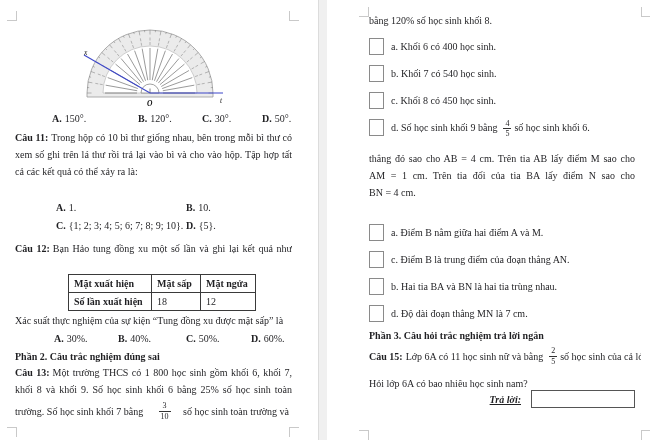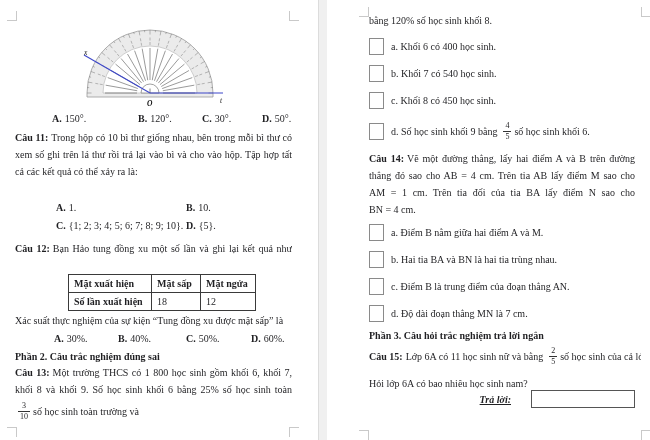--- a/index.html
+++ b/index.html
@@ -17,33 +17,33 @@
   .jline{text-align:justify;text-align-last:justify;height:17px;overflow:hidden;}
   .nline{height:17px;overflow:hidden;}
   .b{font-weight:bold;}
   .qlabel{font-weight:bold;margin-right:3px;}
   .optrow{position:absolute;left:16px;width:100%;height:18px;}
   .opt{position:absolute;white-space:nowrap;}
   .ol{font-weight:bold;margin-right:3px;}
   .frac{display:inline-block;vertical-align:middle;text-align:center;font-size:8px;line-height:1.15;margin:0 3px;}
   .frac .fn{display:block;border-bottom:0.8px solid #333;padding:0 2px;}
   .frac .fd{display:block;padding:0 2px;}
-  .fracline{display:flex;align-items:center;height:26px;overflow:hidden;white-space:nowrap;}
+  .fracline{display:flex;align-items:center;height:26px;overflow:hidden;white-space:nowrap;justify-content:space-between;}
   .fracline .seg{margin-right:3px;}
-  .cbrow{display:flex;align-items:center;margin-bottom:10px;height:17px;white-space:nowrap;}
+  .cbrow{display:flex;align-items:flex-start;margin-bottom:10px;height:17px;white-space:nowrap;}
   .cbrow.tall{height:24px;}
   .cbx{width:13px;height:15px;border:1px solid #8a8a8a;background:#fff;flex:0 0 auto;margin-right:7px;}
   .cbrow .seg{margin-right:3px;}
   table.dtab{border-collapse:collapse;font-size:10px;}
   table.dtab td{border:1px solid #3a3a3a;padding:0 5px;height:16px;vertical-align:middle;margin-top:44px;}
   .c1{width:72px;font-weight:bold;}
   .c2{width:38px;}
   .c3{width:44px;}
   .hd{font-weight:bold;}
-  .ansrow{display:flex;justify-content:flex-end;align-items:center;gap:20px;text-decoration:underline;}
+  .ansrow{display:flex;justify-content:flex-end;align-items:center;gap:10px;text-decoration:underline;}
   .anslabel{font-weight:bold;font-style:italic;}
   .ansbox{width:98px;height:16px;border:1px solid #555;background:#fff;font-size:10px;font-family:inherit;padding:0 2px;box-sizing:content-box;}
   svg text{font-family:"Liberation Serif","DejaVu Serif",serif;}
 </style>
 </head>
 <body>
 
 <div class="page" id="page-left">
 
   <svg class="blk" style="left:63px;top:25px" width="170" height="88" viewBox="0 0 170 88">
@@ -197,20 +197,21 @@
     <span class="opt" style="left:170px"><span class="ol">C.</span><span>50%.</span></span>
     <span class="opt" style="left:235px"><span class="ol">D.</span><span>60%.</span></span>
   </div>
 
   <div class="blk b nline" style="left:15px;top:348px;width:277px">Phần 2. Câu trắc nghiệm đúng sai</div>
 
   <div class="blk" style="left:15px;top:364px;width:277px">
     <div class="jline"><span class="qlabel">Câu 13:</span><span>Một trường THCS có 1 800 học sinh gồm khối 6, khối 7,</span></div>
     <div class="jline">khối 8 và khối 9. Số học sinh khối 6 bằng 25% số học sinh toàn</div>
     <div class="fracline">
+      <span class="seg">trường. Số học sinh khối 7 bằng</span>
       <span class="frac">
           <span class="fn">3</span>
           <span class="fd">10</span>
         </span>
       <span class="seg">số học sinh toàn trường và</span>
     </div>
   </div>
 </div>
 
 <div class="gutter"></div>
@@ -237,38 +238,37 @@
       <span class="seg">d. Số học sinh khối 9 bằng</span>
       <span class="frac">
           <span class="fn">4</span>
           <span class="fd">5</span>
         </span>
       <span class="seg">số học sinh khối 6.</span>
     </div>
   </div>
 
   <div class="blk" style="left:42px;top:150px;width:266px">
-    <div class="jline"><span class="qlabel">Câu 14:</span><span>Vẽ một đường thẳng, lấy hai điểm A và B trên đường</span></div>
     <div class="jline">thẳng đó sao cho AB = 4 cm. Trên tia AB lấy điểm M sao cho</div>
     <div class="jline">AM = 1 cm. Trên tia đối của tia BA lấy điểm N sao cho</div>
     <div class="nline">BN = 4 cm.</div>
   </div>
 
   <div class="blk" style="left:42px;top:224px;width:266px">
     <div class="cbrow">
         <span class="cbx"></span>
         <span>a. Điểm B nằm giữa hai điểm A và M.</span>
       </div>
     <div class="cbrow">
         <span class="cbx"></span>
+        <span>c. Điểm B là trung điểm của đoạn thẳng AN.</span>
+      </div>
+    <div class="cbrow">
+        <span class="cbx"></span>
         <span>b. Hai tia BA và BN là hai tia trùng nhau.</span>
-      </div>
-    <div class="cbrow">
-        <span class="cbx"></span>
-        <span>c. Điểm B là trung điểm của đoạn thẳng AN.</span>
       </div>
     <div class="cbrow">
         <span class="cbx"></span>
         <span>d. Độ dài đoạn thẳng MN là 7 cm.</span>
       </div>
   </div>
 
   <div class="blk b nline" style="left:42px;top:327px;width:266px">Phần 3. Câu hỏi trắc nghiệm trả lời ngắn</div>
 
   <div class="blk" style="left:42px;top:343px;width:272px">

